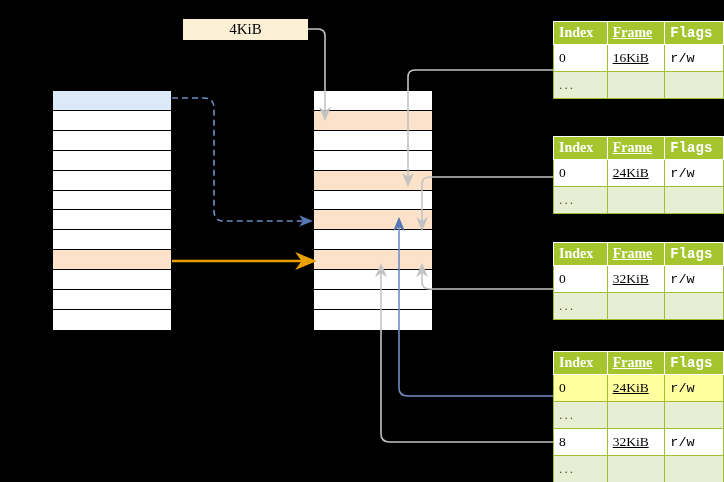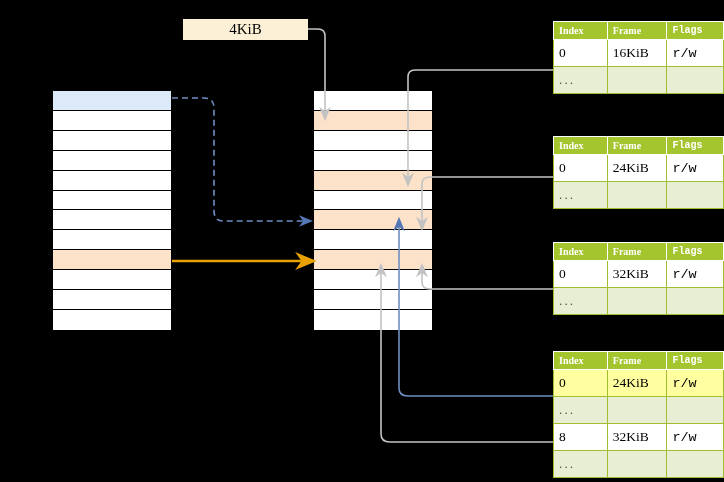--- a/index.html
+++ b/index.html
@@ -42,40 +42,40 @@
     font-size: 13.5px;
     table-layout: fixed;
   }
   .ptable th {
     background: #a5c52f;
     color: #ffffff;
     font-weight: bold;
     text-align: left;
     padding: 3px 5px;
     border: 1px solid #ffffff;
-    font-size: 10px;
+    font-size: 14px;
     white-space: nowrap;
   }
   .ptable td {
     border: 1px solid #9fbf2f;
     padding: 2px 5px;
     color: #000000;
     height: 22px;
     background: #ffffff;
     vertical-align: middle;
     white-space: nowrap;
   }
   .ptable tr.ellipsis td {
     background: #e8eed4;
     color: #5a5a30;
     letter-spacing: 2px;
   }
   .ptable td.hl { background: #ffffa0; }
   .col-index { width: 55px; }
-  .col-frame { width: 57px; }
+  .col-frame { width: 57px; text-decoration: underline; }
   .col-flags { width: 56px; font-family: Liberation Mono, monospace; }
 
   
   .chip {
     position: absolute;
     background: #fbefd5;
     color: #000000;
     text-align: center;
     font-size: 15px;
     line-height: 21px;

